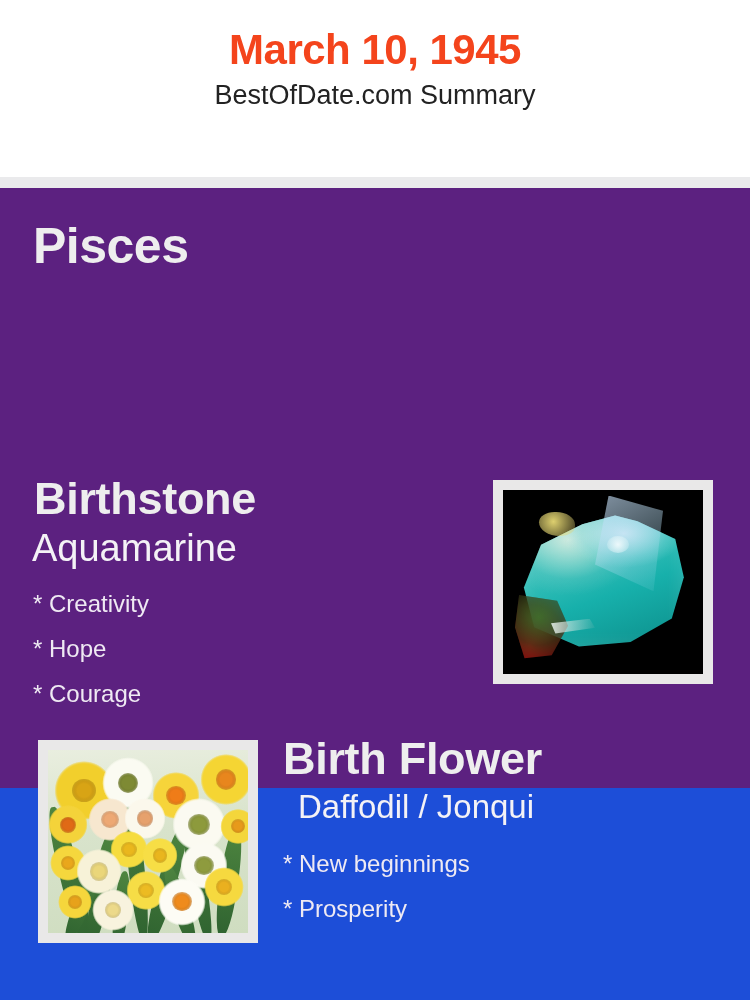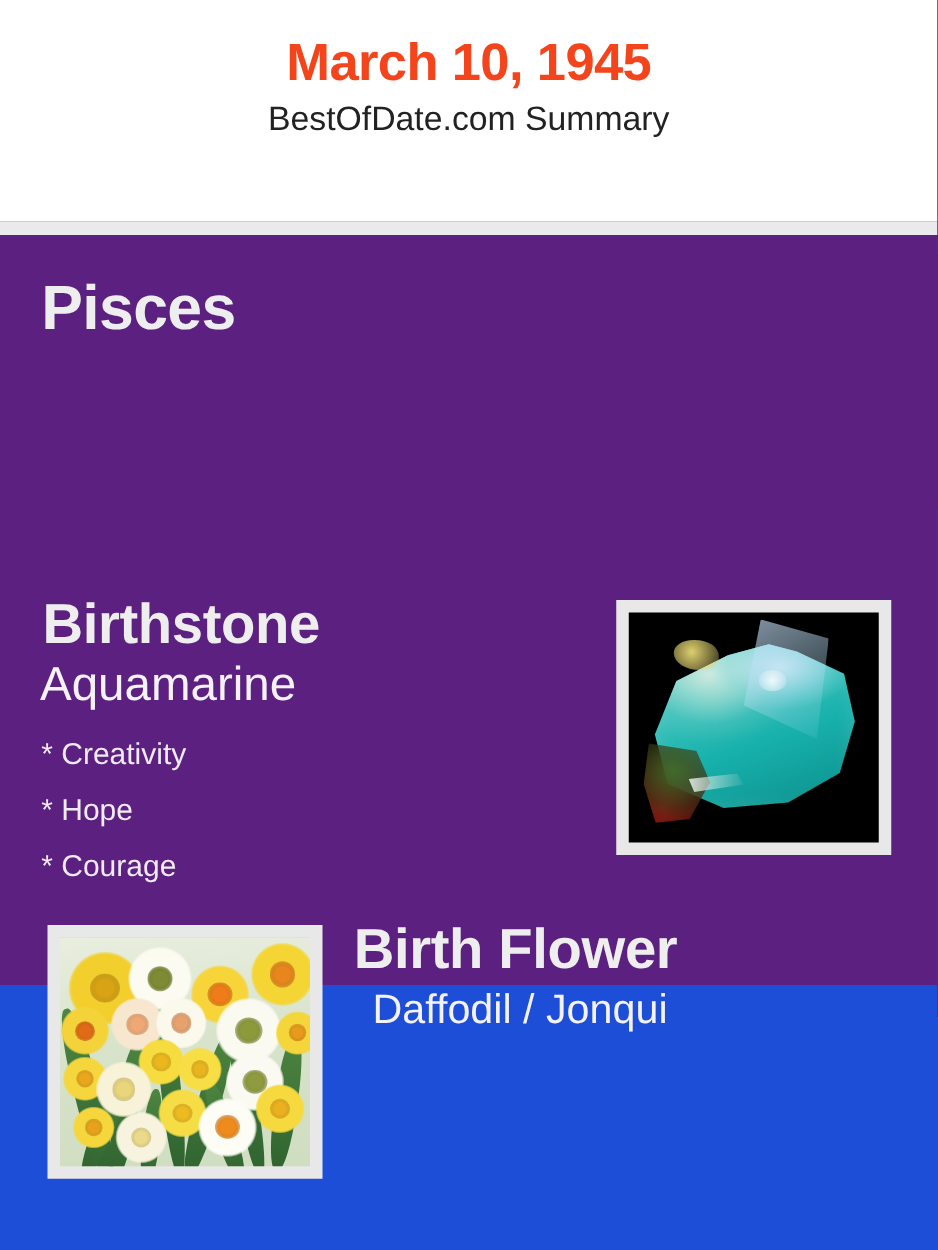--- a/index.html
+++ b/index.html
@@ -405,15 +405,19 @@
             </div>
             <div class="bloom" style="left: 86%; top: 32%; width: 18%; height: 19.44%; background: radial-gradient(circle, rgb(231, 154, 27) 0%, rgb(231, 154, 27) 20%, rgb(244, 214, 59) 27%, rgb(244, 214, 59) 62%, rgba(255, 255, 255, 0) 70%);">
               <div class="core" style="background: radial-gradient(circle, rgb(231, 154, 27) 40%, rgba(0, 0, 0, 0.22) 100%);"></div>
             </div>
           </div>
       </div>
     </div>
 
     <h2 class="flower-title">Birth Flower</h2>
     <p class="flower-name">Daffodil / Jonqui</p>
+    <ul class="flower-traits">
+      <li>* New beginnings</li>
+      <li>* Prosperity</li>
+    </ul>
 
   </div>
 </div>
 
 </body></html>

